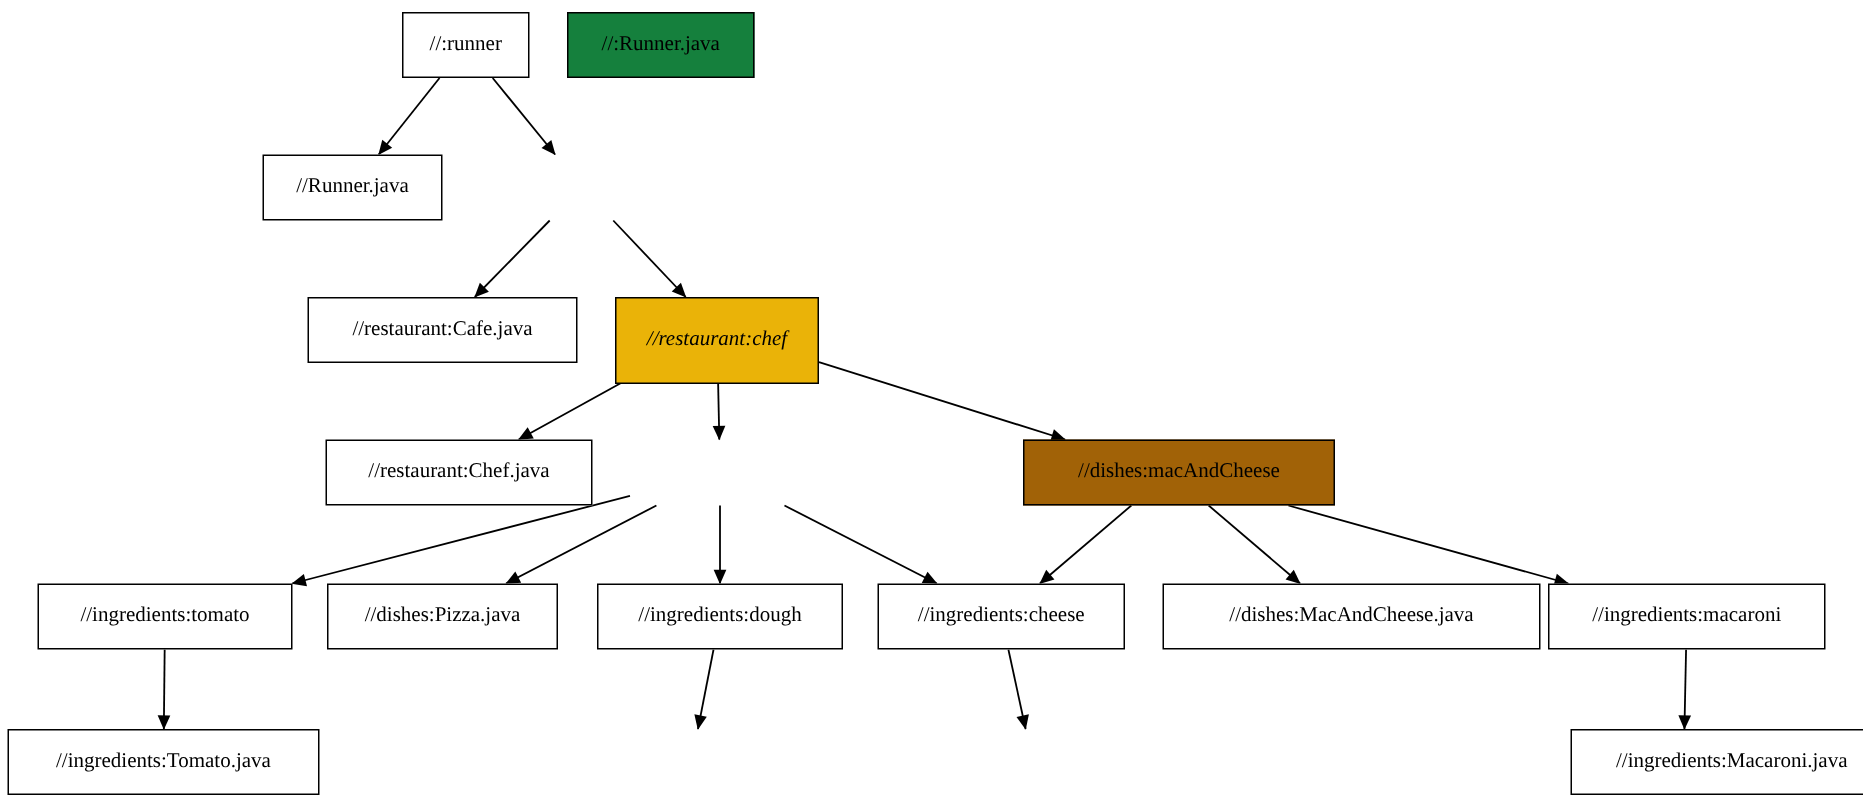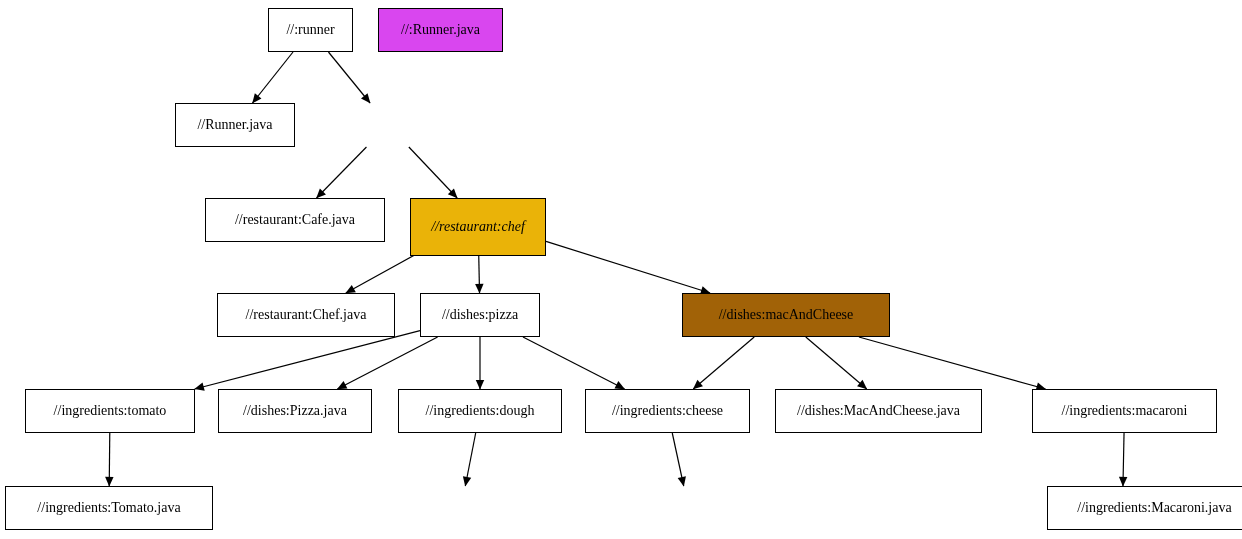--- a/index.html
+++ b/index.html
@@ -66,54 +66,51 @@
       <line x1="858.9479166666666" y1="337" x2="1045.5520833333333" y2="389" stroke="#000000" stroke-width="1.2" marker-end="url(#arrowhead)"></line>
       <line x1="109.77319587628865" y1="433" x2="109.22680412371135" y2="486" stroke="#000000" stroke-width="1.2" marker-end="url(#arrowhead)"></line>
       <line x1="475.69072164948454" y1="433" x2="465.30927835051546" y2="486" stroke="#000000" stroke-width="1.2" marker-end="url(#arrowhead)"></line>
       <line x1="672.2628865979382" y1="433" x2="683.7371134020618" y2="486" stroke="#000000" stroke-width="1.2" marker-end="url(#arrowhead)"></line>
       <line x1="1124.0463917525774" y1="433" x2="1122.9536082474226" y2="486" stroke="#000000" stroke-width="1.2" marker-end="url(#arrowhead)"></line>
     </svg>
 
 <div class="node" style="left: 268px; top: 8px; width: 85px; height: 44px; border-color: rgb(0, 0, 0); background: rgb(255, 255, 255);">
       <span>//:runner</span>
     </div>
-    <div class="node" style="left: 378px; top: 8px; width: 125px; height: 44px; border-color: rgb(0, 0, 0); background: #d946ef; text-align: center;">
+    <div class="node" style="left: 378px; top: 8px; width: 125px; height: 44px; border-color: rgb(0, 0, 0); background: #15803d; text-align: center;">
       <span>//:Runner.java</span>
     </div>
     <div class="node" style="left: 175px; top: 103px; width: 120px; height: 44px; border-color: rgb(0, 0, 0); background: rgb(255, 255, 255);">
       <span>//Runner.java</span>
     </div>
     <div class="node" style="left: 205px; top: 198px; width: 180px; height: 44px; border-color: rgb(0, 0, 0); background: rgb(255, 255, 255);">
       <span>//restaurant:Cafe.java</span>
     </div>
     <div class="node" style="left: 410px; top: 198px; width: 136px; height: 58px; border-color: rgb(0, 0, 0); background: #eab308; font-style: italic;">
       <span>//restaurant:chef</span>
     </div>
     <div class="node" style="left: 217px; top: 293px; width: 178px; height: 44px; border-color: rgb(0, 0, 0); background: rgb(255, 255, 255);">
       <span>//restaurant:Chef.java</span>
-    </div>
-    <div class="node" style="left: 420px; top: 293px; width: 120px; height: 44px; border-color: rgb(0, 0, 0); background: rgb(255, 255, 255);">
-      <span>//dishes:pizza</span>
     </div>
     <div class="node" style="left: 682px; top: 293px; width: 208px; height: 44px; border-color: rgb(0, 0, 0); background: #a16207;">
       <span>//dishes:macAndCheese</span>
     </div>
     <div class="node" style="left: 25px; top: 389px; width: 170px; height: 44px; border-color: rgb(0, 0, 0); background: rgb(255, 255, 255);">
       <span>//ingredients:tomato</span>
     </div>
     <div class="node" style="left: 218px; top: 389px; width: 154px; height: 44px; border-color: rgb(0, 0, 0); background: rgb(255, 255, 255);">
       <span>//dishes:Pizza.java</span>
     </div>
     <div class="node" style="left: 398px; top: 389px; width: 164px; height: 44px; border-color: rgb(0, 0, 0); background: rgb(255, 255, 255);">
       <span>//ingredients:dough</span>
     </div>
     <div class="node" style="left: 585px; top: 389px; width: 165px; height: 44px; border-color: rgb(0, 0, 0); background: rgb(255, 255, 255);">
       <span>//ingredients:cheese</span>
     </div>
-    <div class="node" style="left: 775px; top: 389px; width: 207px; height: 44px; border-color: rgb(0, 0, 0); background: rgb(255, 255, 255);">
+    <div class="node" style="left: 775px; top: 389px; width: 252px; height: 44px; border-color: rgb(0, 0, 0); background: rgb(255, 255, 255);">
       <span>//dishes:MacAndCheese.java</span>
     </div>
     <div class="node" style="left: 1032px; top: 389px; width: 185px; height: 44px; border-color: rgb(0, 0, 0); background: rgb(255, 255, 255);">
       <span>//ingredients:macaroni</span>
     </div>
     <div class="node" style="left: 5px; top: 486px; width: 208px; height: 44px; border-color: rgb(0, 0, 0); background: rgb(255, 255, 255);">
       <span>//ingredients:Tomato.java</span>
     </div>
     <div class="node" style="left: 1015px; top: 486px; width: 215px; height: 44px; border-color: rgb(0, 0, 0); background: rgb(255, 255, 255); margin-left: 32px;">
       <span>//ingredients:Macaroni.java</span>

